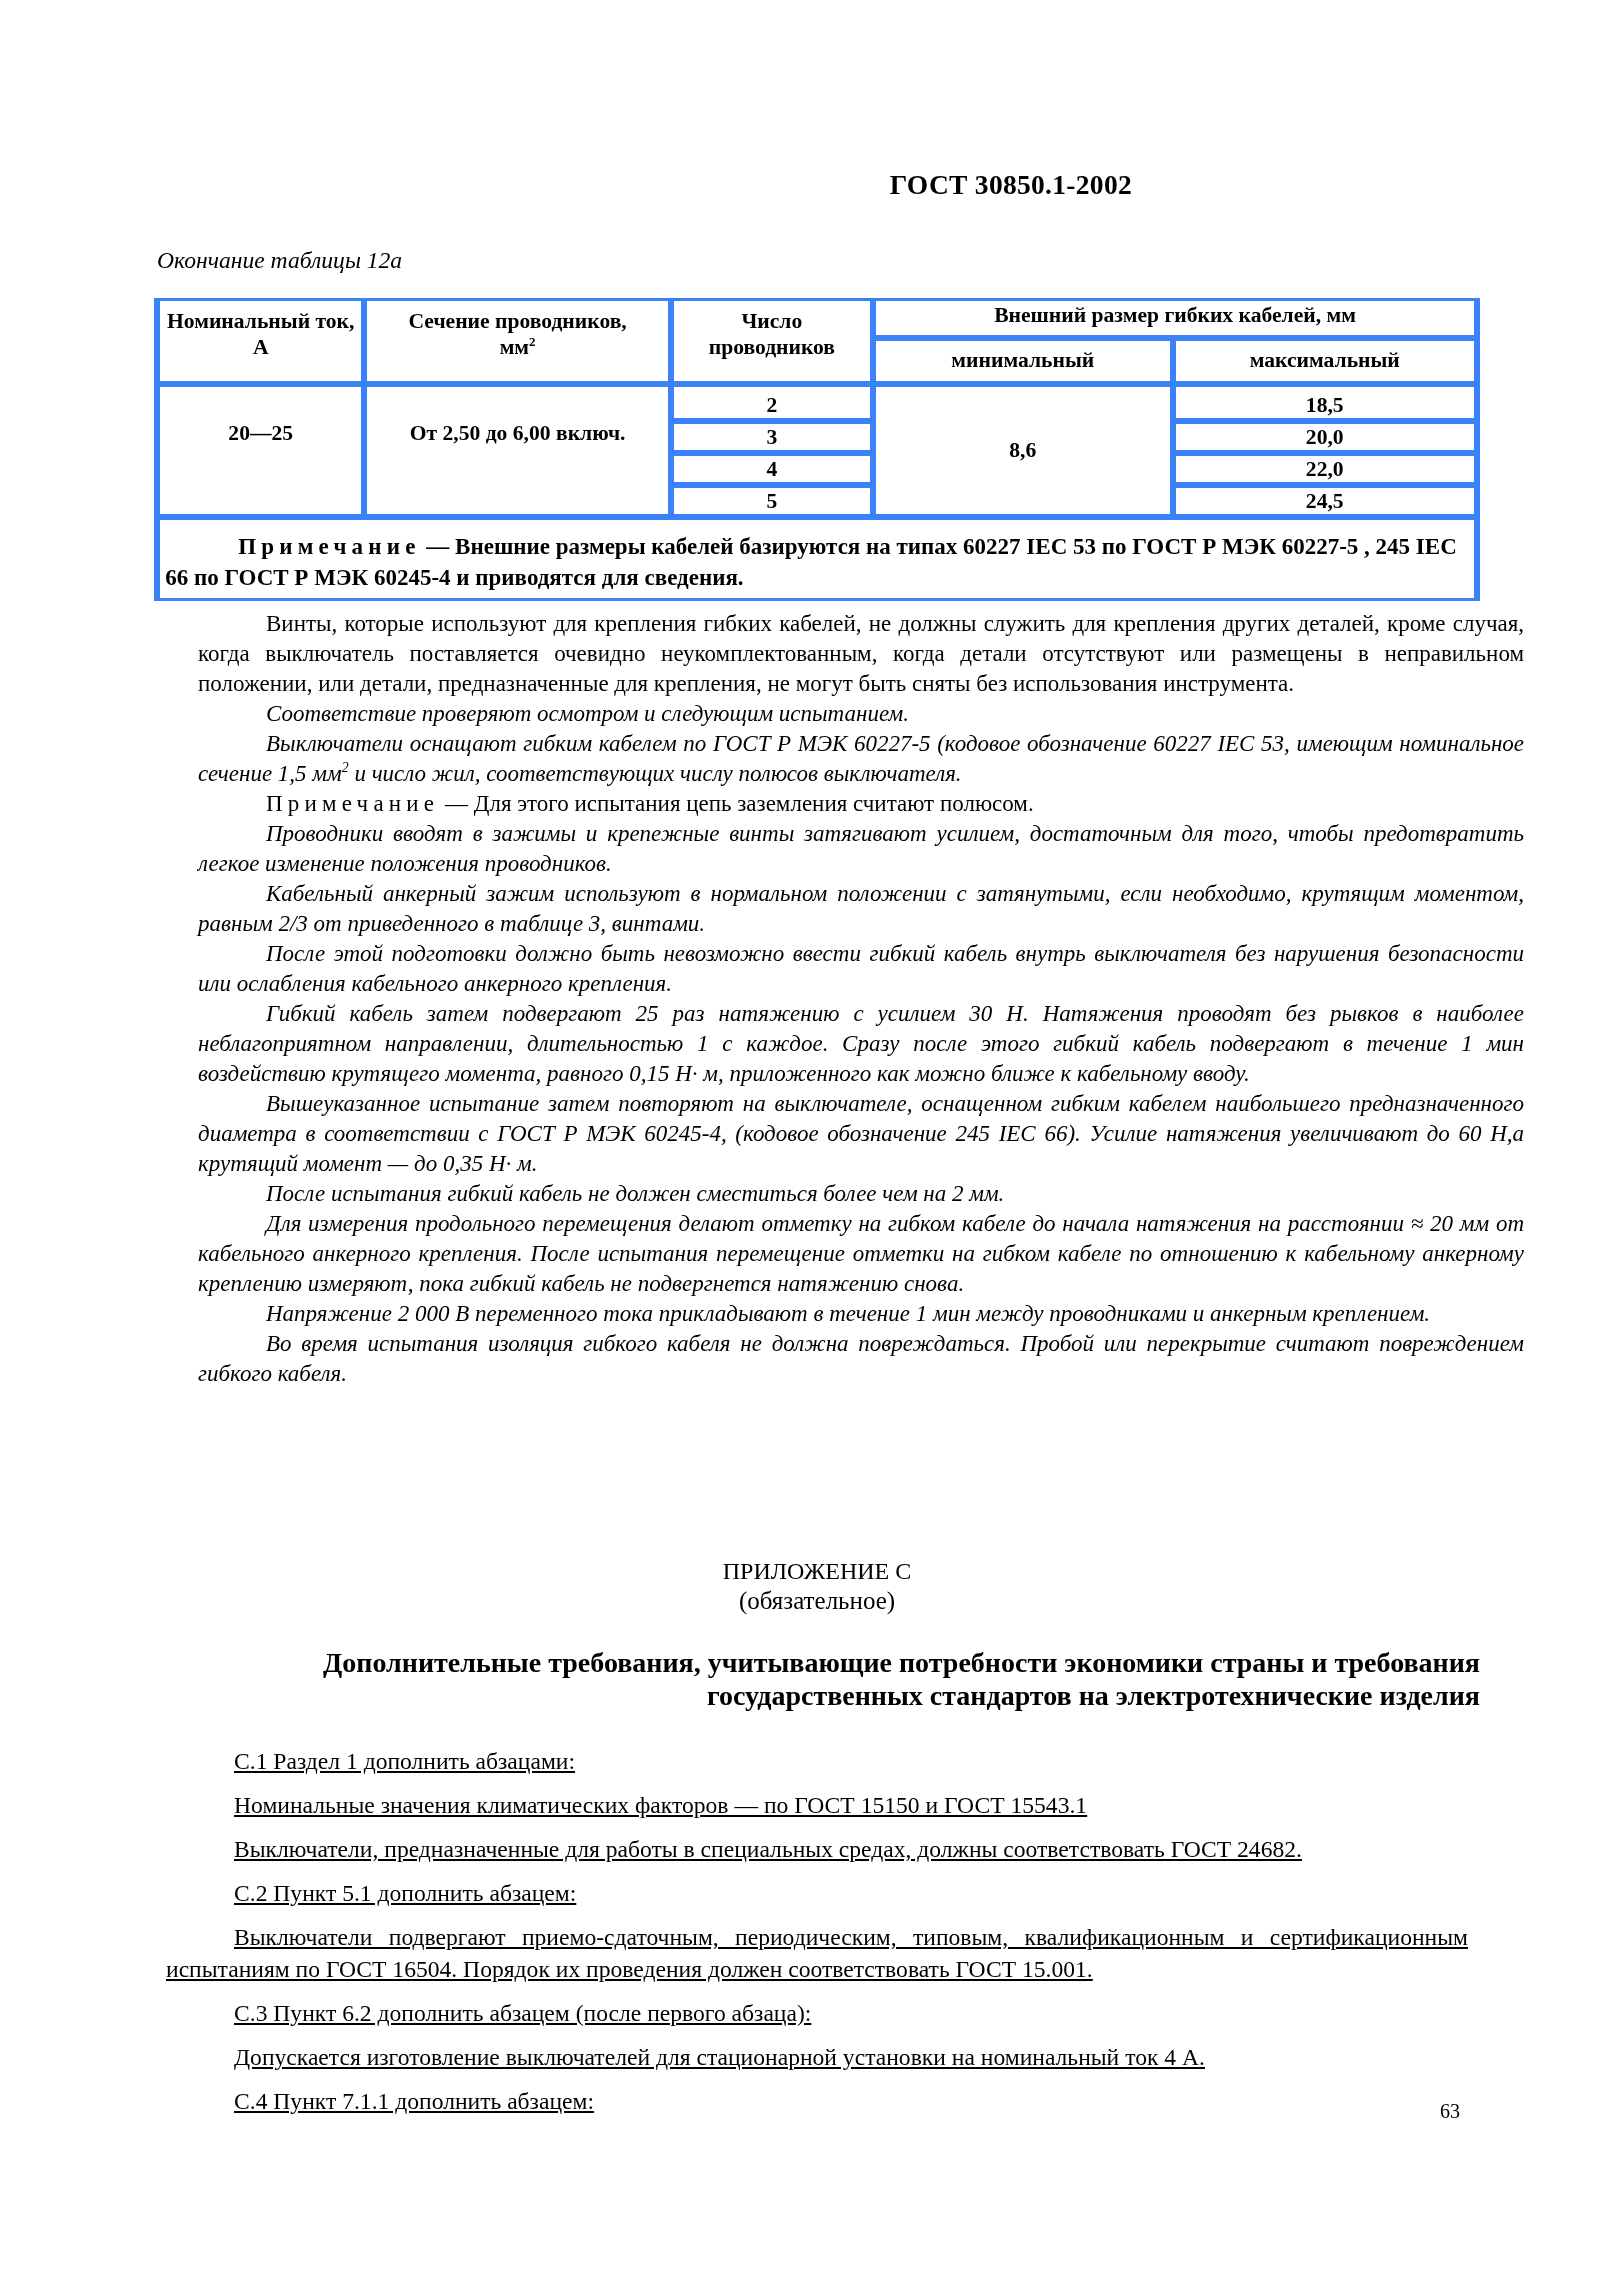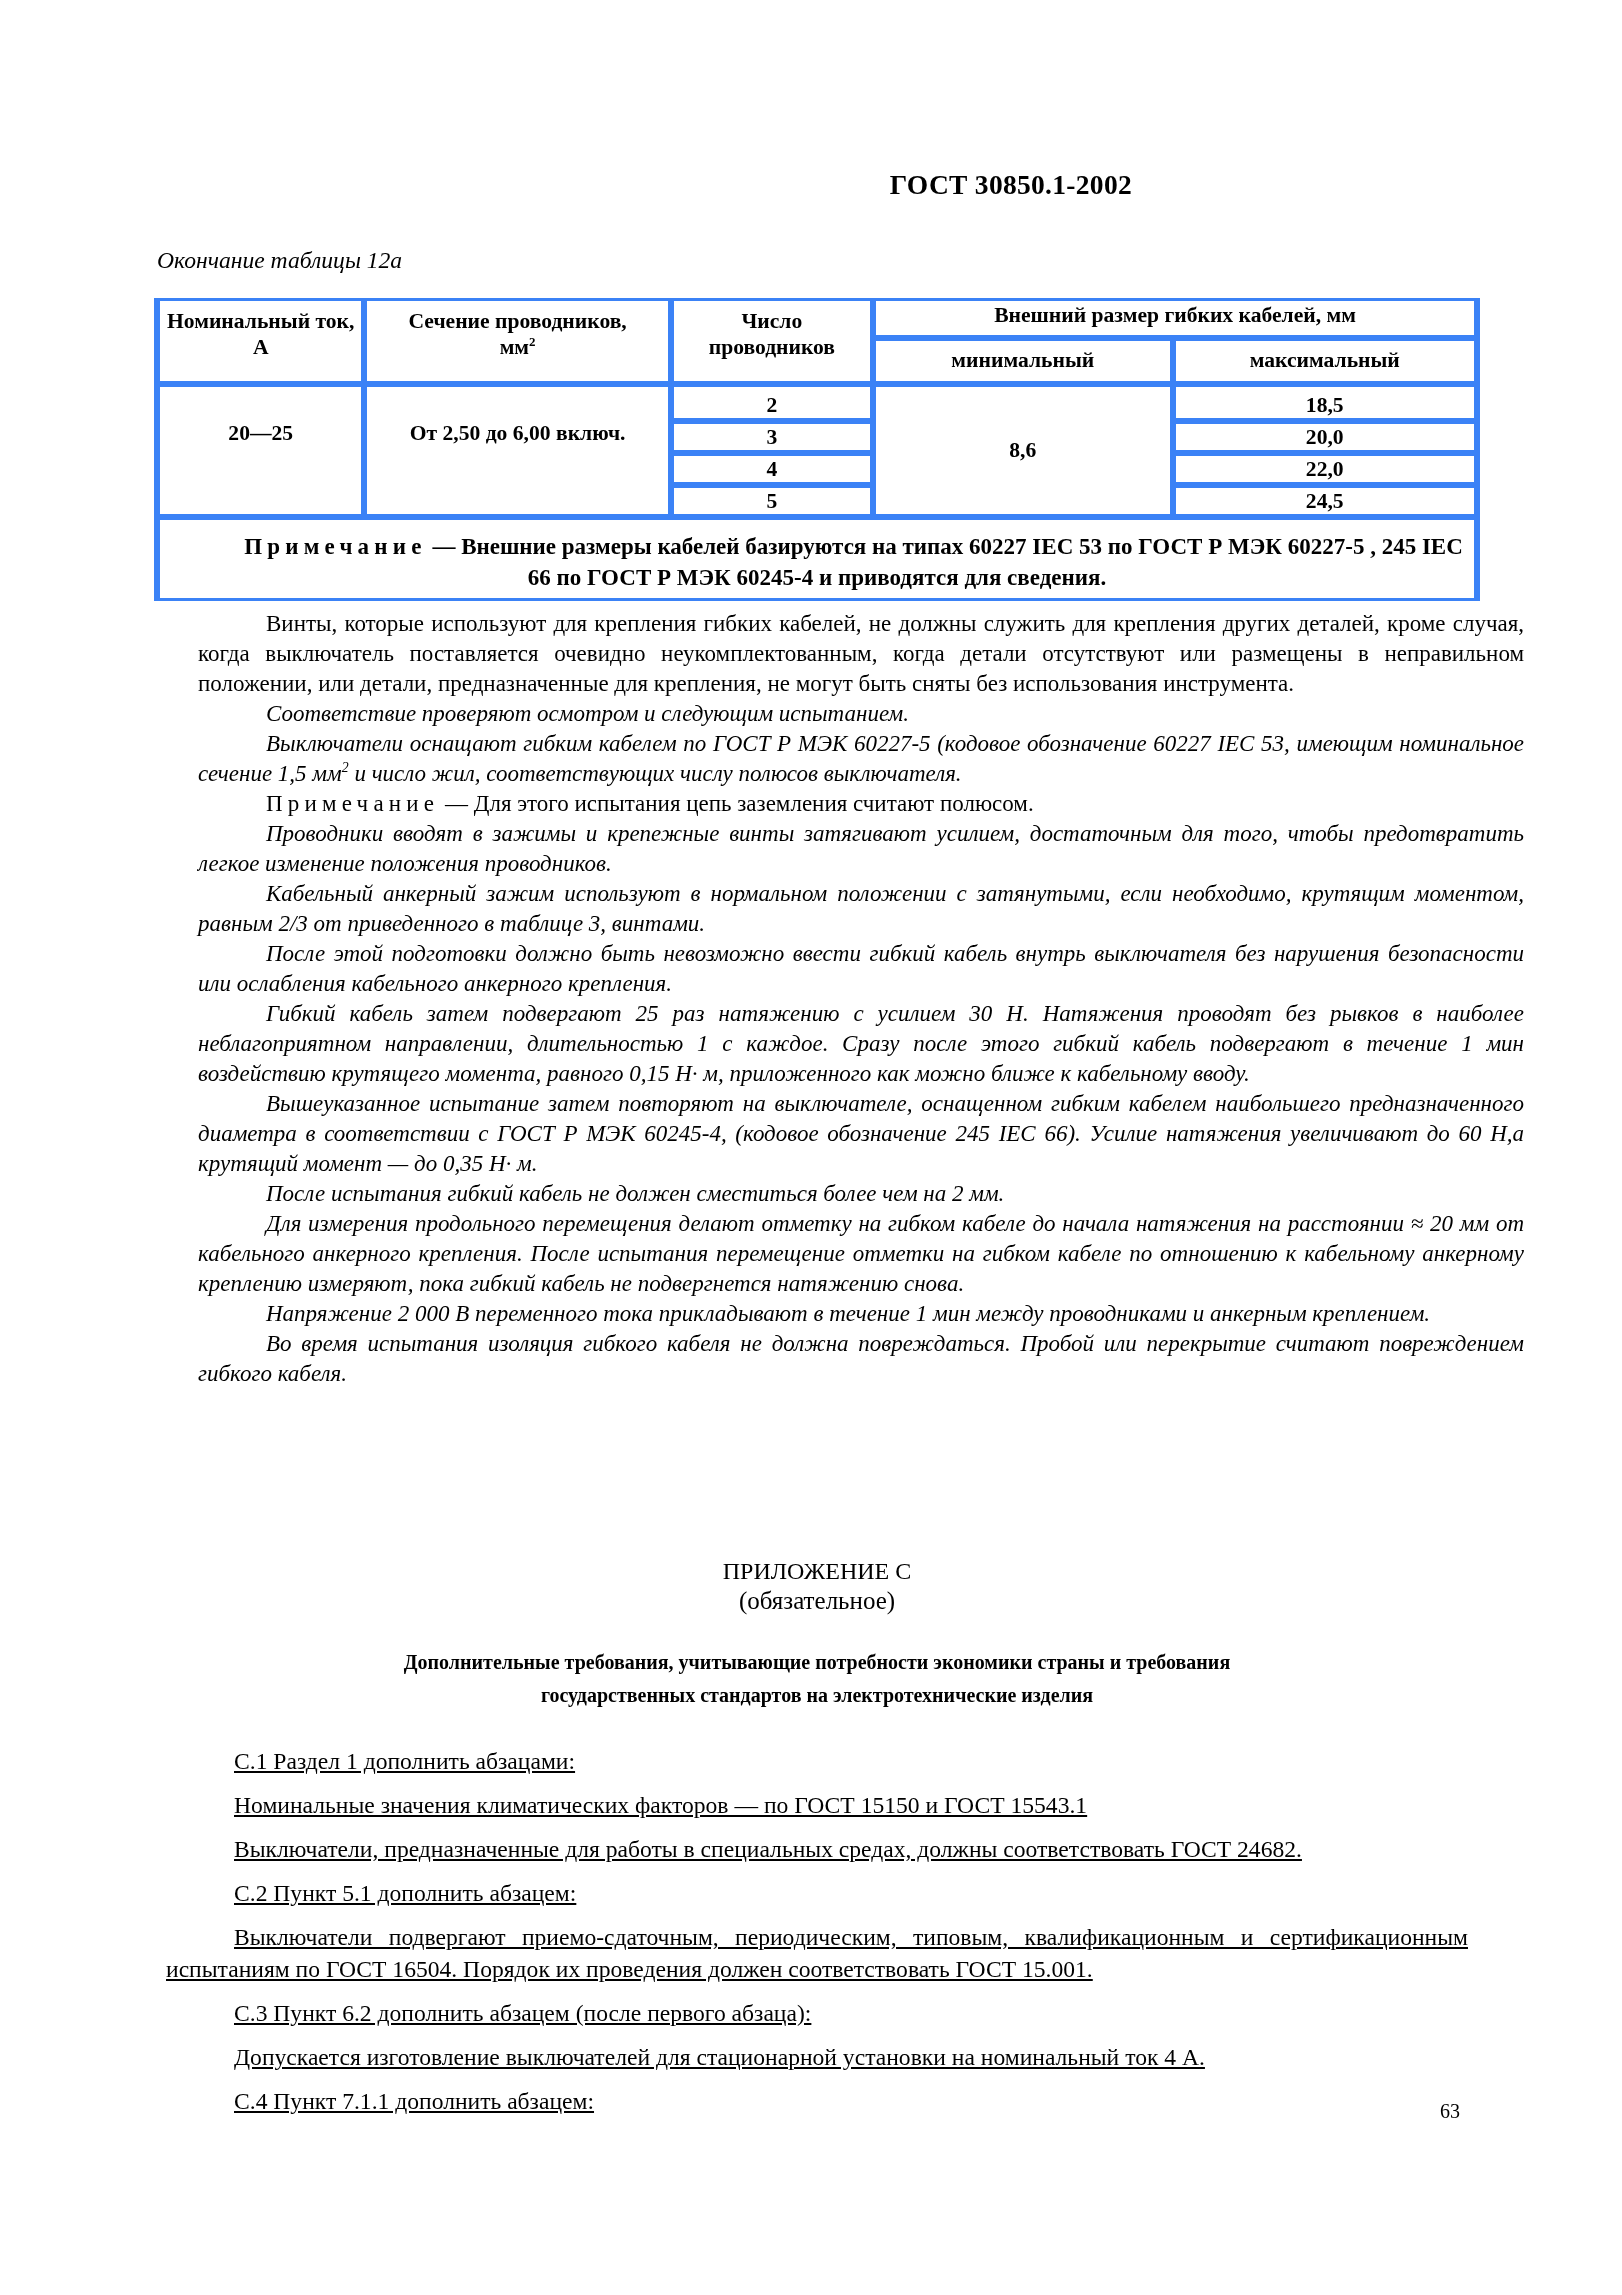--- a/index.html
+++ b/index.html
@@ -5,29 +5,29 @@
   html, body { margin: 0; padding: 0; background: #ffffff; }
   body { width: 1623px; height: 2295px; position: relative; overflow: hidden; color: #000; font-family: "Liberation Serif", "DejaVu Serif", serif; }
   .page { position: absolute; left: 0; top: 0; width: 1297px; height: 2295px; }
   .header-code { position: absolute; top: 169px; right: 165px; font-weight: bold; font-size: 27.5px; letter-spacing: 0.3px; }
   .table-caption { position: absolute; left: 157px; top: 247px; font-style: italic; font-size: 23.6px; }
   table.spec { position: absolute; left: 154px; top: 298px; width: 1326px; border-collapse: collapse; font-size: 21.6px; }
   table.spec td, table.spec th { border: 6px solid #3b82f6; text-align: center; font-weight: bold; padding: 0 5.2px; line-height: 26px; vertical-align: middle; }
   table.spec th { vertical-align: top; padding-top: 6.5px; }
   table.spec .thick-top { border-top-width: 3.3px; }
   table.spec .thick-bottom { border-bottom-width: 3.3px; }
-  table.spec td.note { text-align: center; padding: 11.8px 5.2px 5.2px 5.2px; line-height: 31px; font-size: 23px; }
+  table.spec td.note { text-align: left; padding: 11.8px 5.2px 5.2px 5.2px; line-height: 31px; font-size: 23px; }
   .sp { letter-spacing: 5.2px; }
   sup { font-size: 60%; line-height: 0; }
   .body-text { position: absolute; left: 154px; width: 1326px; top: 609px; font-size: 23px; line-height: 30px; text-align: justify; margin-left: 44px; }
   .body-text p { margin: 0; text-indent: 68px; }
   .body-text p.it { font-style: italic; }
   .appendix { position: absolute; left: 154px; width: 1326px; top: 1557px; text-align: center; font-size: 25px; line-height: 29px; }
   .appendix .ttl { font-size: 24px; }
-  .appendix .heading { font-weight: bold; font-size: 20px; line-height: 33px; margin-top: 31px; }
+  .appendix .heading { font-weight: bold; font-size: 28px; line-height: 33px; margin-top: 31px; text-align: right; }
   .appendix-body { position: absolute; left: 154px; width: 1326px; top: 1733px; font-size: 23.6px; line-height: 32px; text-align: justify; }
   .appendix-body p { margin: 12px; text-indent: 68px; text-decoration: underline; }
   .page-num { position: absolute; left: 1440px; top: 2100px; font-size: 20px; }
 </style>
 </head>
 <body>
 
 <div class="page">
 
   <div class="header-code">ГОСТ 30850.1-2002</div>

